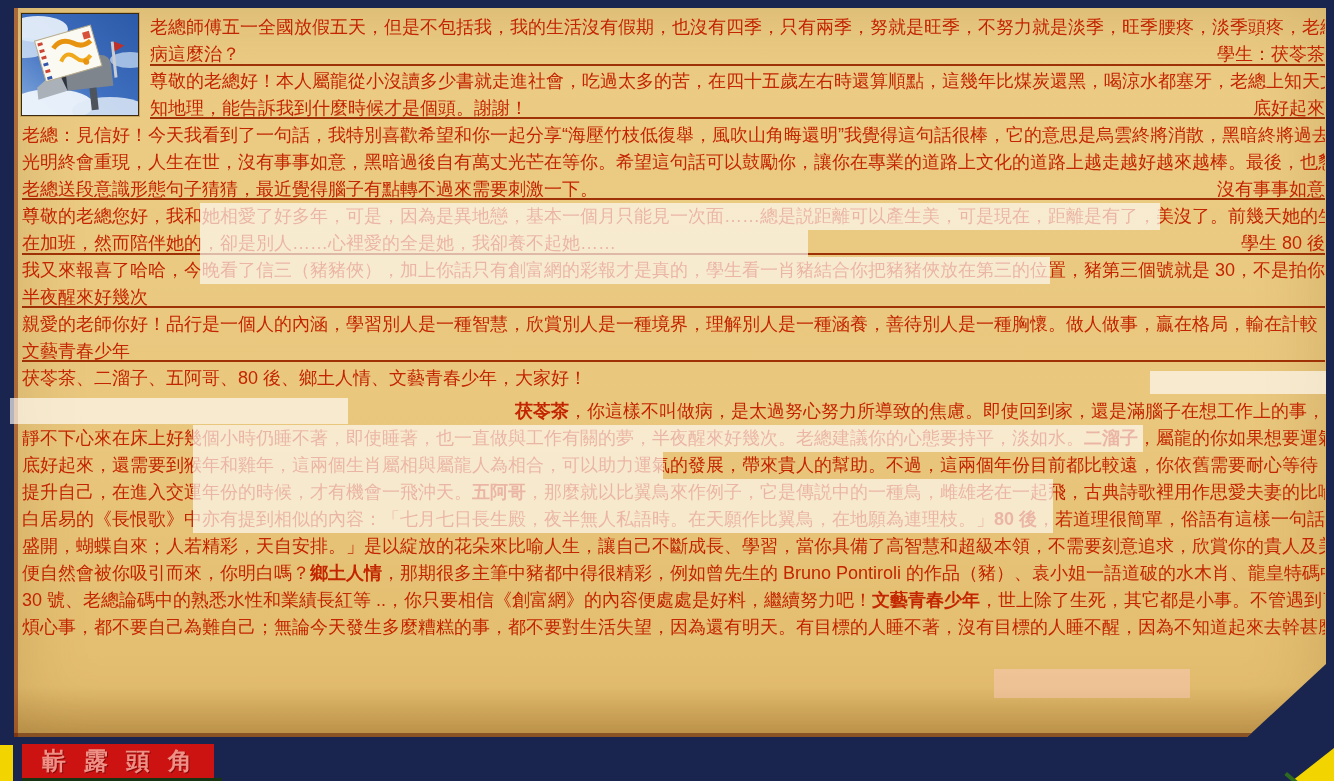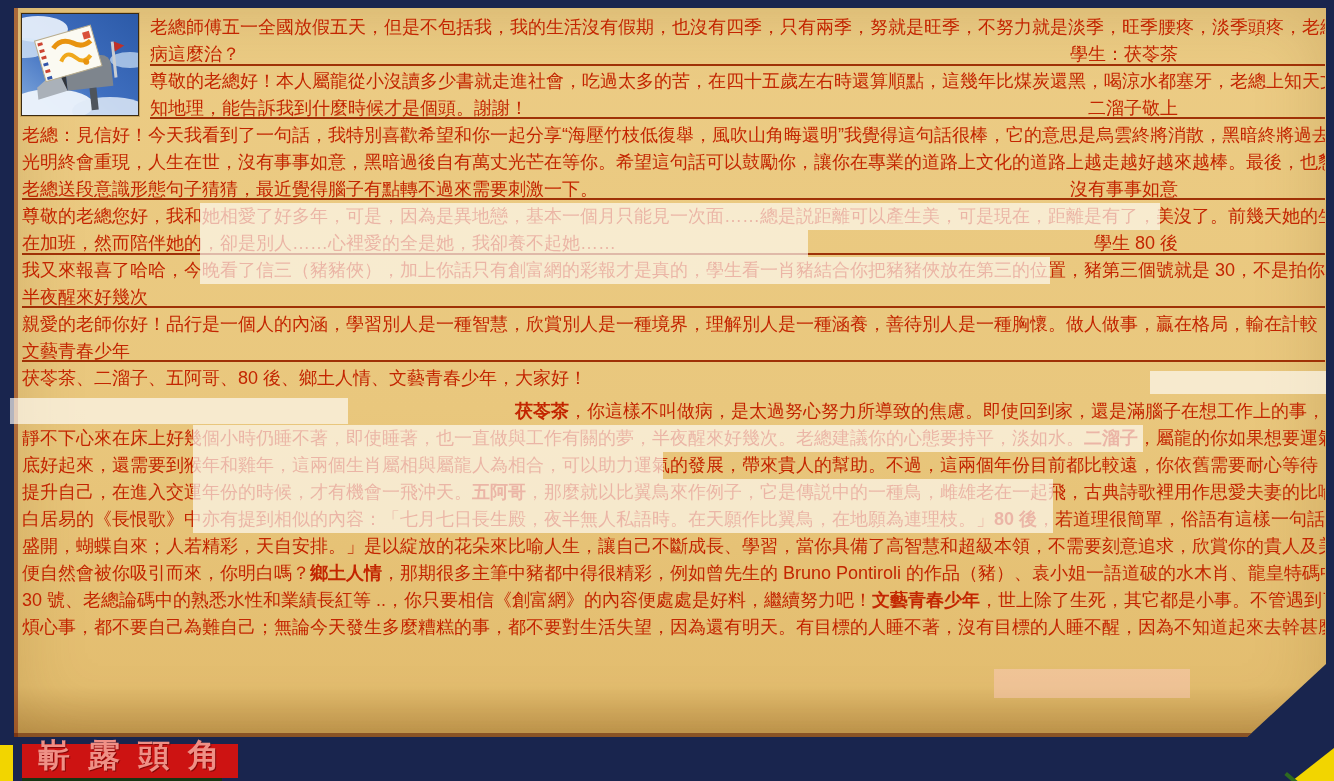--- a/index.html
+++ b/index.html
@@ -25,37 +25,37 @@
   }
 
   
   .ln{
     position:absolute;left:22px;right:9px;height:26px;line-height:26px;font-size:18px;
     color:var(--text_red,#c32500);white-space:nowrap;overflow:hidden;z-index:3;
   }
   .ind{left:150px;}
   .row{display:flex;justify-content:space-between;}
   .row .lt{flex:1 1 auto;overflow:hidden;white-space:nowrap;}
-  .row .signoff{flex:0 0 auto;margin-right:147px;}
+  .row .signoff{flex:0 0 auto;}
   .alignr{text-align:right;}
   .seg-b{font-weight:bold;margin-top:13px;}
   .sep{position:absolute;left:22px;right:9px;border-top:2px solid var(--separator_red,#9b2900);opacity:.95;z-index:3;}
   .sep.ind{left:150px;}
 
   
   .ovl{position:absolute;background:rgba(253,251,245,.68);z-index:6;}
   .ovl.pink{background:rgba(255,203,198,.45);}
 
   
   .ystrip{position:absolute;left:0;top:745px;width:13px;height:36px;background:var(--accent_yellow,#f2d500);z-index:4;}
   .ribbon{
-    position:absolute;left:22px;top:744px;width:216px;height:34px;z-index:4;
+    position:absolute;left:22px;top:744px;width:192px;height:34px;z-index:4;
     background:var(--ribbon_red,#cd1312);color:var(--ribbon_text,#ef9086);
-    display:flex;align-items:flex-end;justify-content:center;
-    font-family:"Liberation Serif","DejaVu Serif",serif;font-weight:bold;font-size:32px;
+    display:flex;align-items:center;justify-content:center;
+    font-family:"Liberation Serif","DejaVu Serif",serif;font-weight:bold;font-size:24px;
     letter-spacing:18px;padding-left:16px;box-sizing:border-box;
     text-shadow:1px 1px 0 rgba(90,0,0,.6);
   }
   .ribbon-under{position:absolute;left:22px;top:778px;width:200px;height:3px;background:#173512;z-index:4;}
   .ycorner{
     position:absolute;right:0;top:748px;width:42px;height:33px;z-index:4;
     background:var(--accent_yellow,#f2d500);clip-path:polygon(100% 0,100% 100%,0 100%);
   }
   .gcorner{position:absolute;right:36px;top:776px;width:14px;height:4px;background:#2e6b1f;transform:rotate(40deg);z-index:4;}
 </style>
@@ -115,21 +115,21 @@
 <div class="ln ind" style="top:14px">老總師傅五一全國放假五天，但是不包括我，我的生活沒有假期，也沒有四季，只有兩季，努就是旺季，不努力就是淡季，旺季腰疼，淡季頭疼，老總我這</div>
 <div class="ln ind row" style="top:41px">
   <span class="lt">病這麼治？</span>
   <span class="signoff">學生：茯苓茶</span>
 </div>
 <div class="sep ind" style="top:64px"></div>
 
 <div class="ln ind" style="top:68px">尊敬的老總好！本人屬龍從小沒讀多少書就走進社會，吃過太多的苦，在四十五歲左右時還算順點，這幾年比煤炭還黑，喝涼水都塞牙，老總上知天文下</div>
 <div class="ln ind row" style="top:95px">
   <span class="lt">知地理，能告訴我到什麼時候才是個頭。謝謝！</span>
-  <span class="signoff">二溜子敬上</span>
+  <span class="signoff">底好起來</span>
 </div>
 <div class="sep ind" style="top:117px"></div>
 
 <div class="ln" style="top:122px">老總：見信好！今天我看到了一句話，我特別喜歡希望和你一起分享“海壓竹枝低復舉，風吹山角晦還明”我覺得這句話很棒，它的意思是烏雲終將消散，黑暗終將過去，</div>
 <div class="ln" style="top:149px">光明終會重現，人生在世，沒有事事如意，黑暗過後自有萬丈光芒在等你。希望這句話可以鼓勵你，讓你在專業的道路上文化的道路上越走越好越來越棒。最後，也懇請</div>
 <div class="ln row" style="top:176px">
   <span class="lt">老總送段意識形態句子猜猜，最近覺得腦子有點轉不過來需要刺激一下。</span>
   <span class="signoff">沒有事事如意</span>
 </div>
 <div class="sep" style="top:198px"></div>

